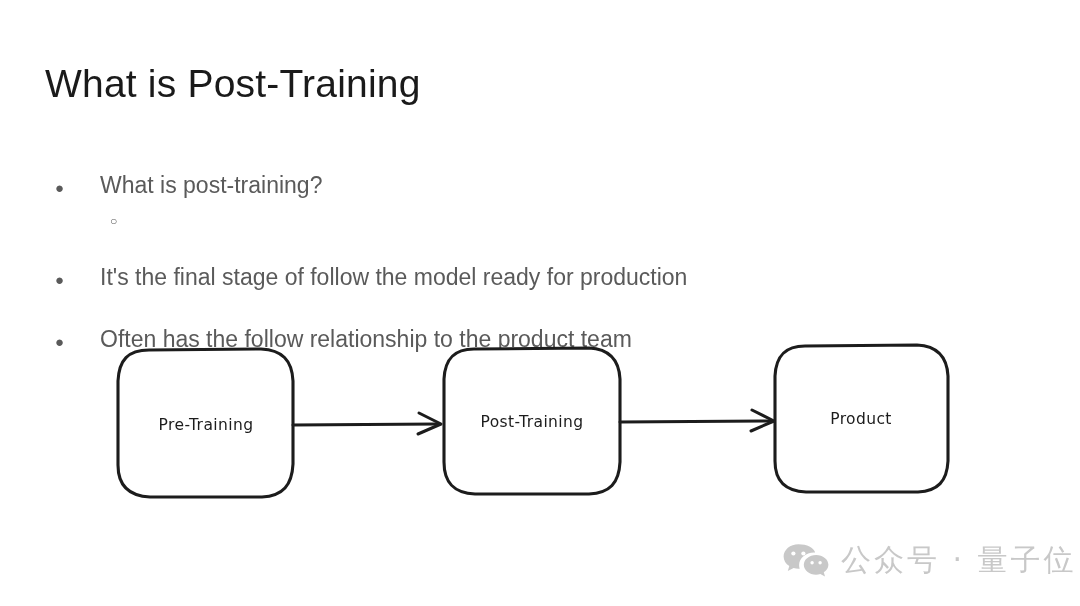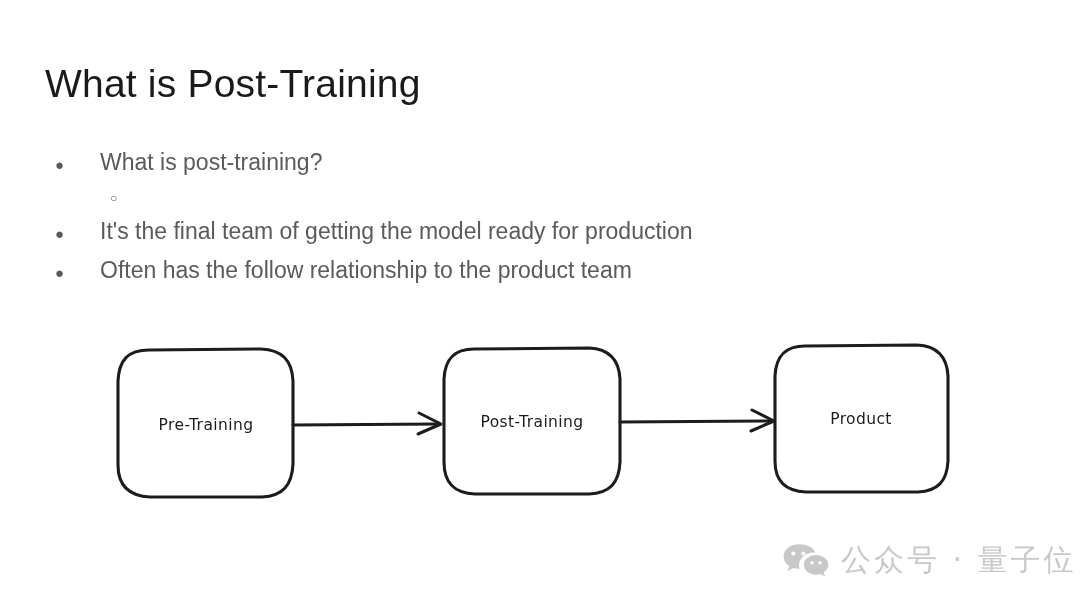--- a/index.html
+++ b/index.html
@@ -63,20 +63,21 @@
   }
   .level-2 .bullet-marker {
     width: 47px;
     font-size: 12px;
     color: #5a5a5a;
     line-height: 30px;
   }
   .bullet-text {
     flex: 1 1 auto;
     white-space: nowrap;
+    margin-top: 23px;
   }
 
   
   #diagram {
     position: absolute;
     left: 0;
     top: 0;
     width: 1080px;
     height: 606px;
     pointer-events: none;
@@ -140,21 +141,21 @@
       <span class="bullet-marker">●</span>
       <span class="bullet-text">What is post-training?</span>
     </div>
 
     <div class="bullet-row level-2">
       <span class="bullet-marker">○</span>
     </div>
 
     <div class="bullet-row level-1">
       <span class="bullet-marker">●</span>
-      <span class="bullet-text">It's the final team of getting the model ready for production</span>
+      <span class="bullet-text">It's the final stage of follow the model ready for production</span>
     </div>
 
     <div class="bullet-row level-1">
       <span class="bullet-marker">●</span>
       <span class="bullet-text">Often has the follow relationship to the product team</span>
     </div>
 
   </div>
 
   <svg id="diagram" viewBox="0 0 1080 606">

